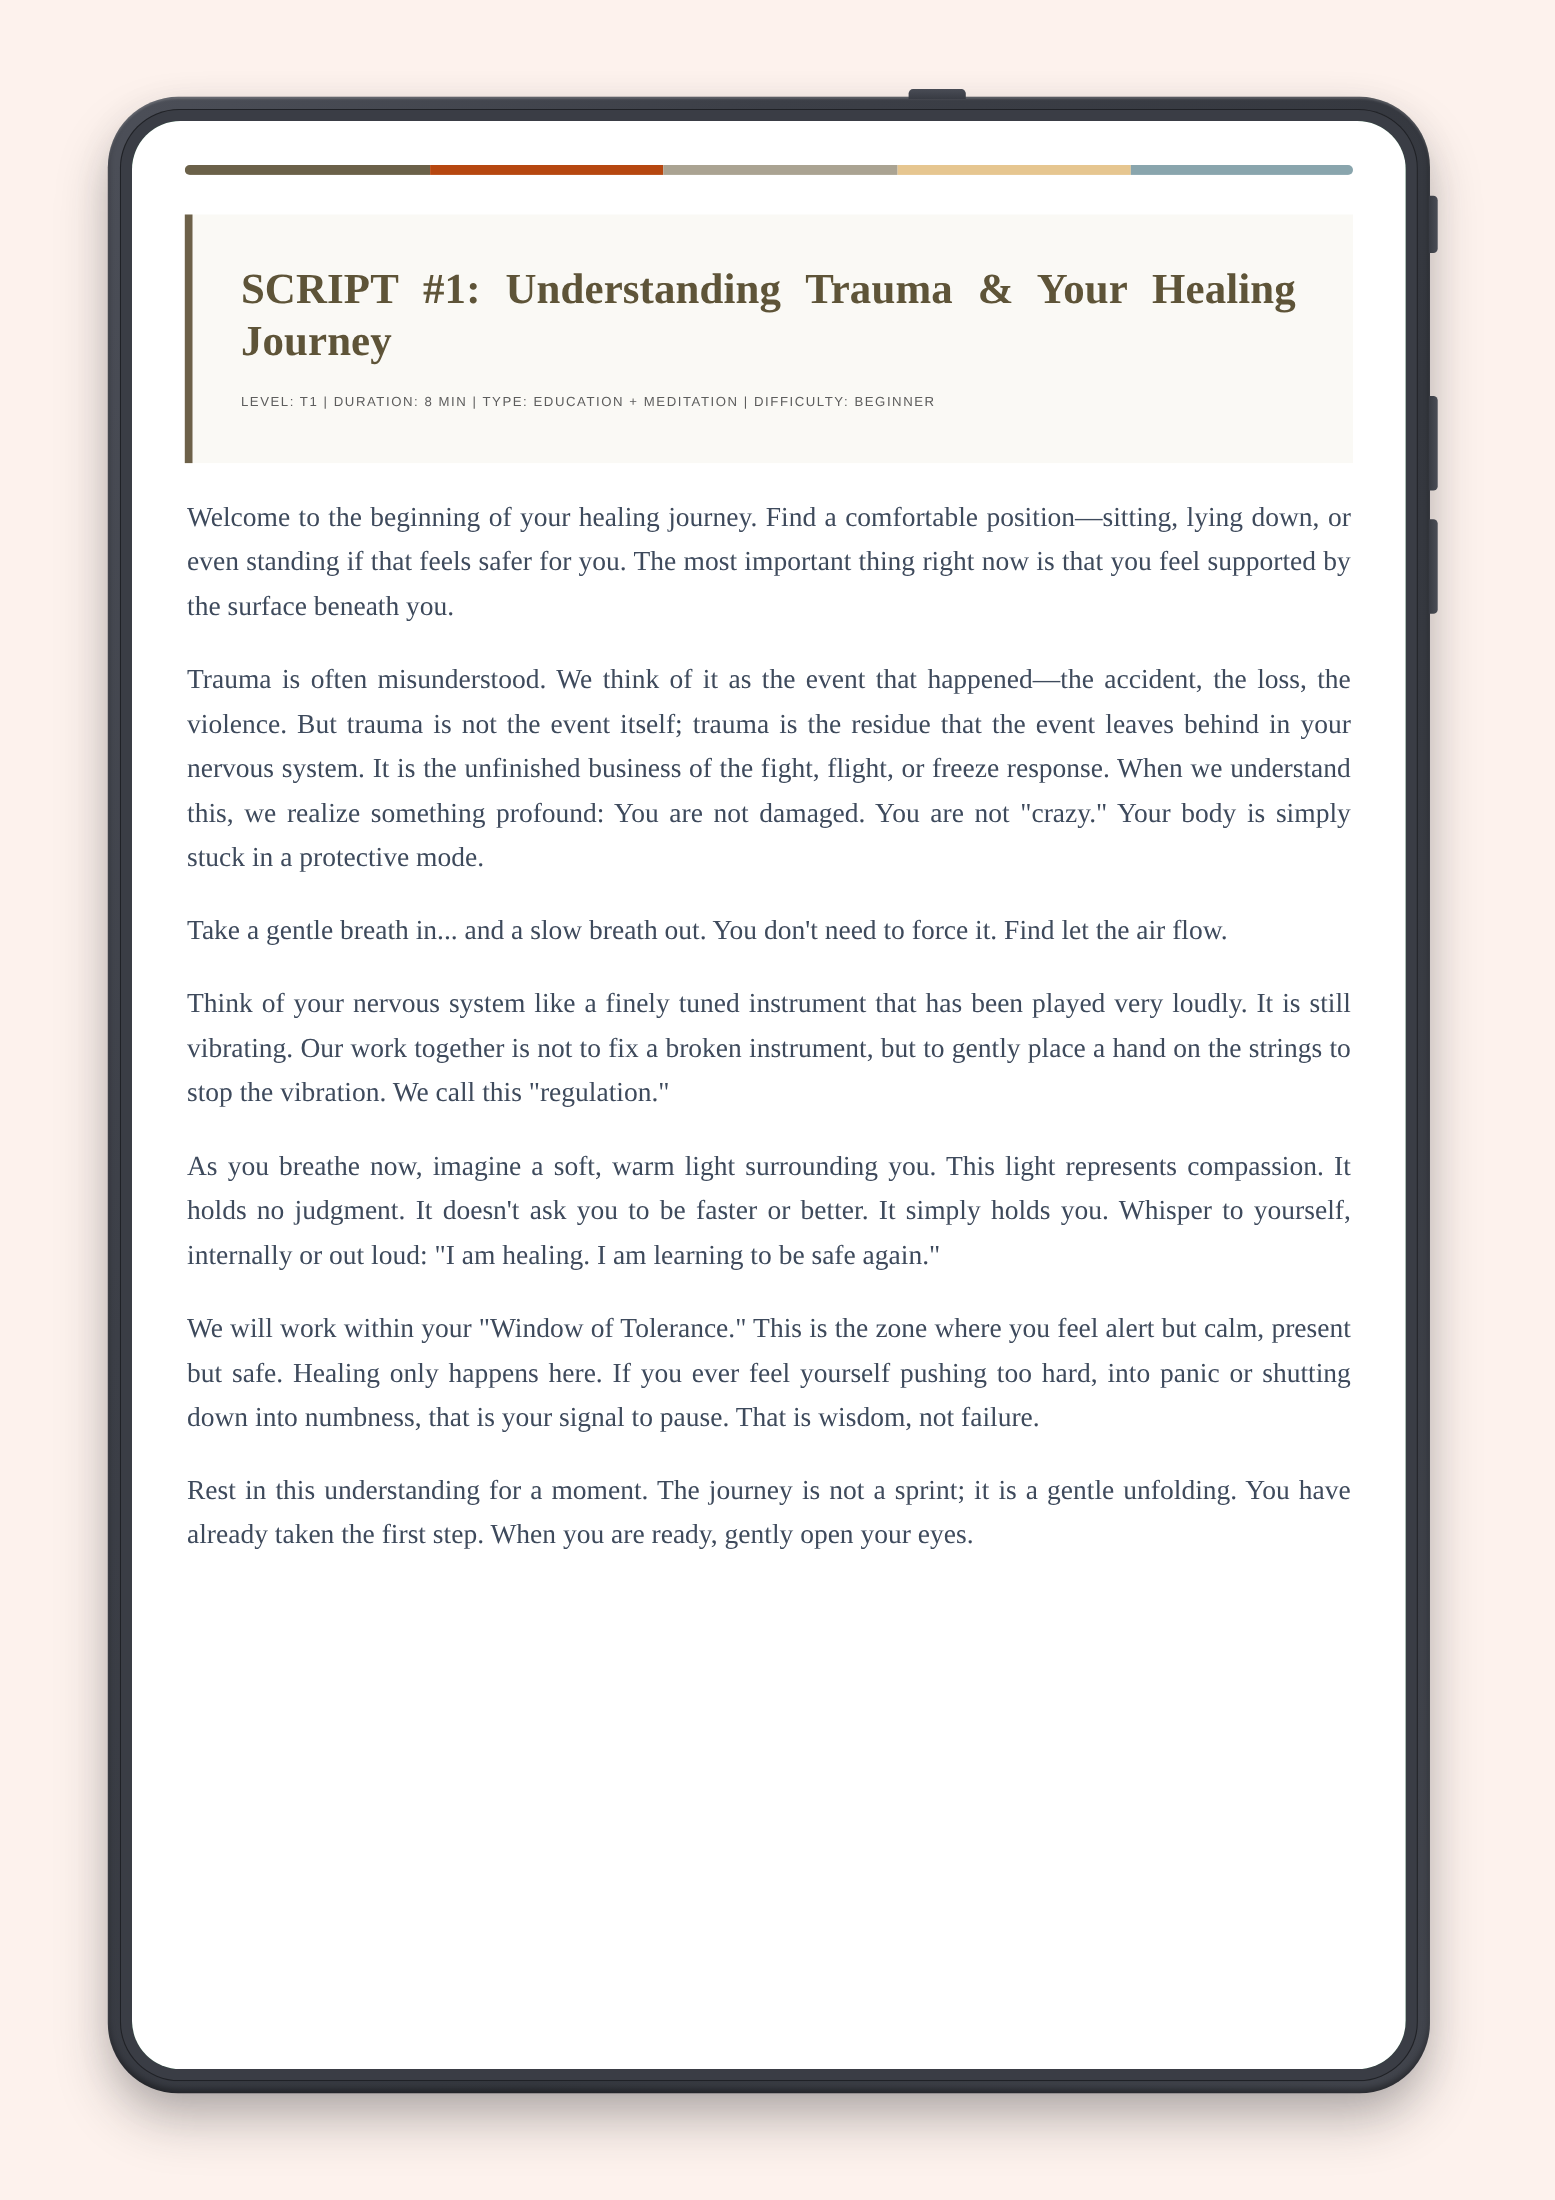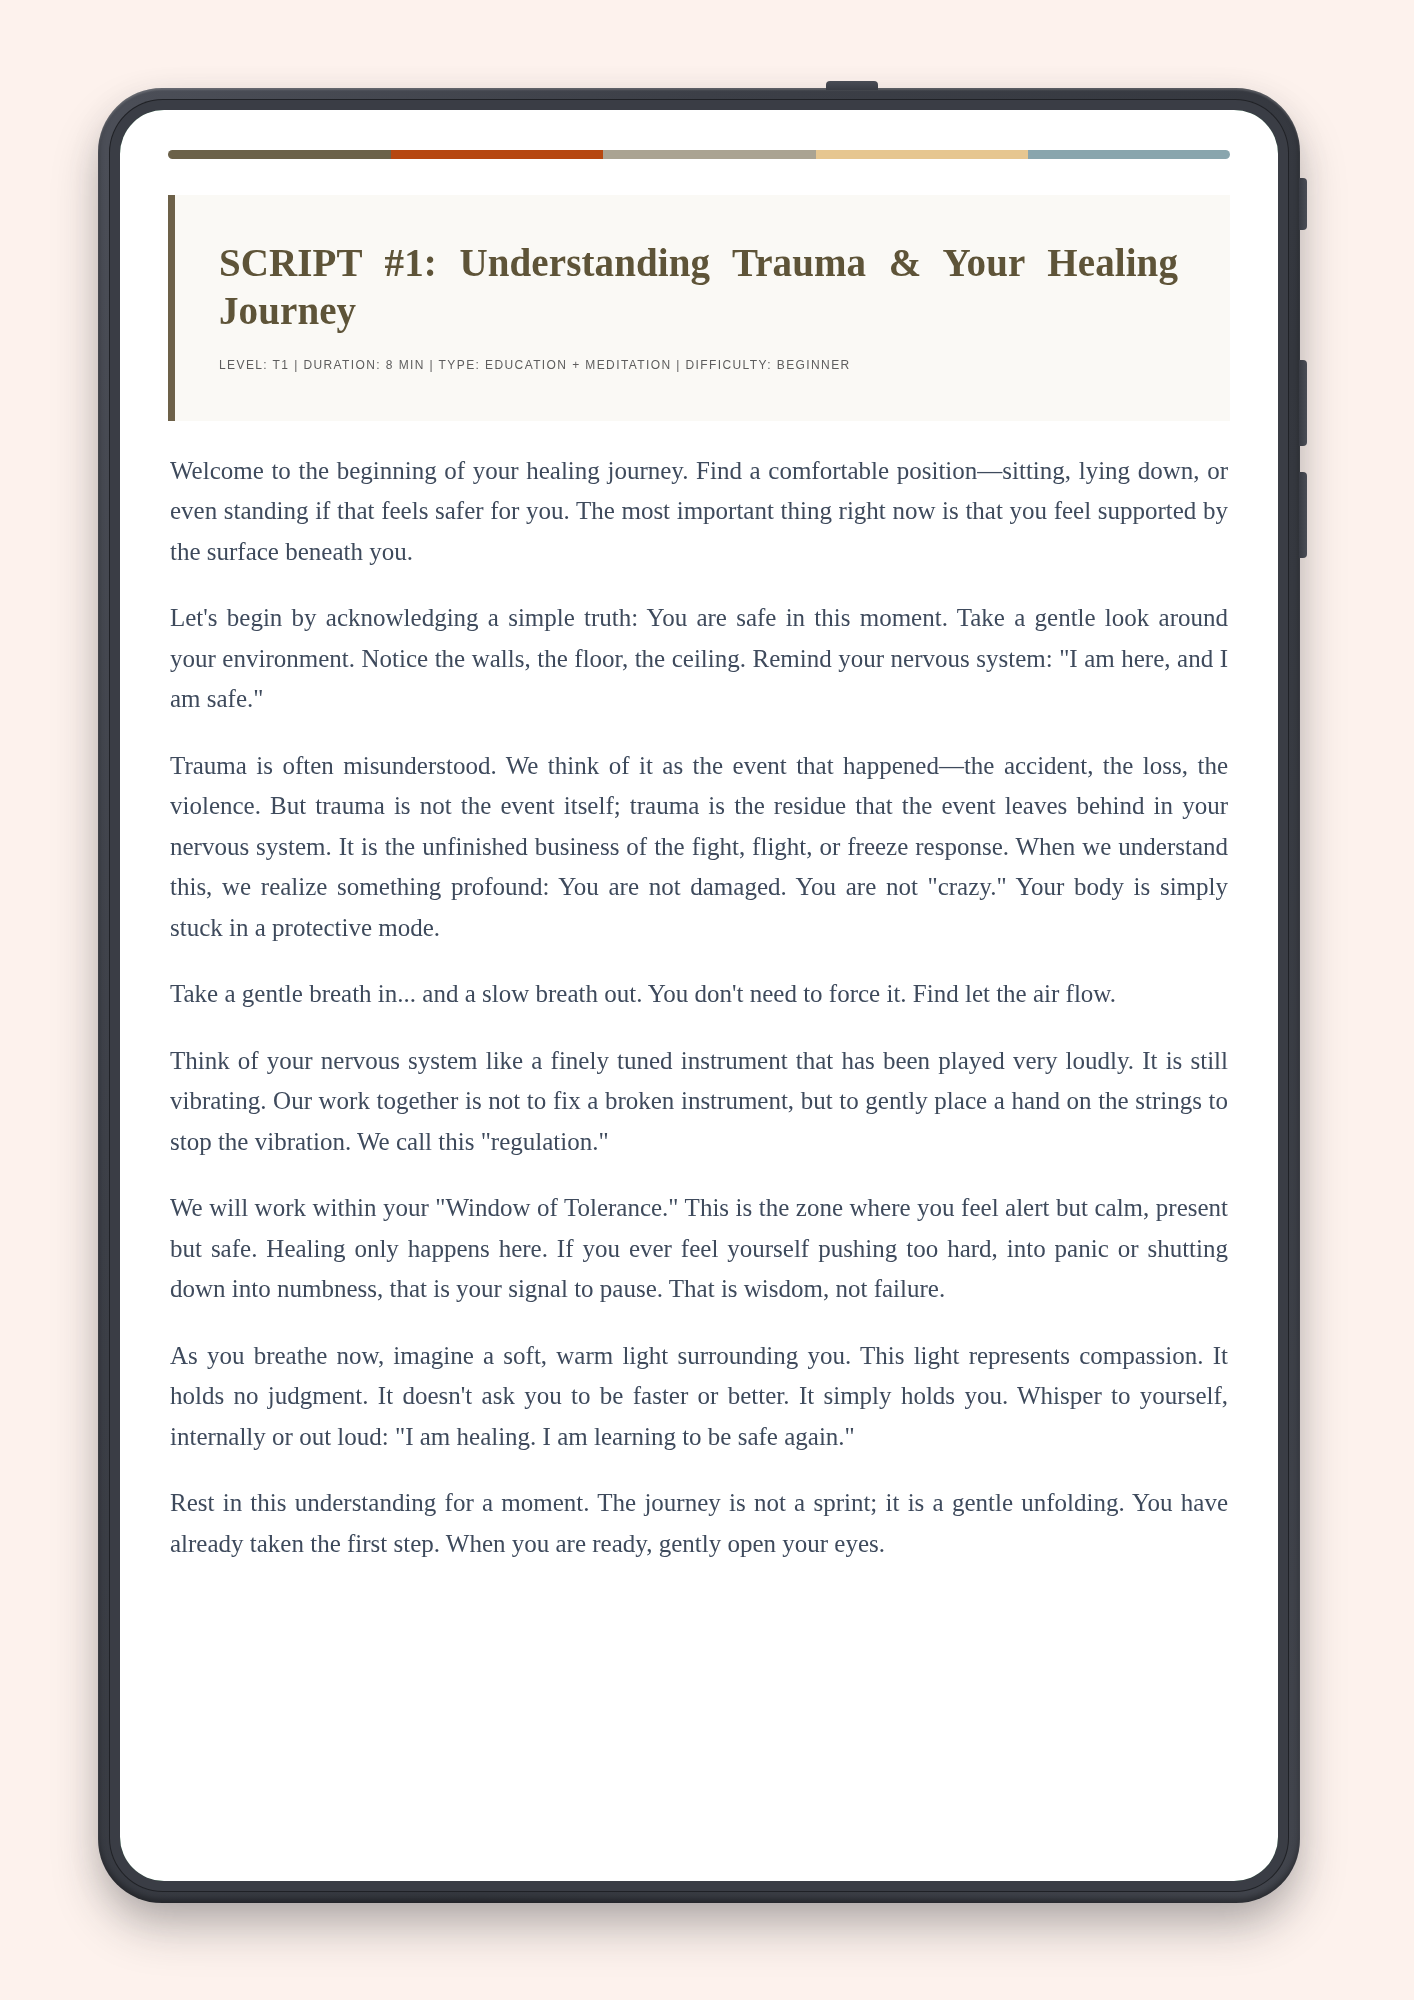--- a/index.html
+++ b/index.html
@@ -191,26 +191,25 @@
             <div class="palette-seg" style="background: rgb(137, 165, 173); width: 19%;"></div>
           </div>
 
         <div class="header-card">
           <h1 class="script-title">SCRIPT #1: Understanding Trauma &amp; Your Healing Journey</h1>
           <div class="script-meta">LEVEL: T1 | DURATION: 8 MIN | TYPE: EDUCATION + MEDITATION | DIFFICULTY: BEGINNER</div>
         </div>
 
         <div class="script-body">
             <p>Welcome to the beginning of your healing journey. Find a comfortable position—sitting, lying down, or even standing if that feels safer for you. The most important thing right now is that you feel supported by the surface beneath you.</p>
-            <p>Let's begin by acknowledging a simple truth: You are safe in this moment. Take a gentle look around your environment. Notice the walls, the floor, the ceiling. Remind your nervous system: "I am here, and I am safe."</p>
             <p>Trauma is often misunderstood. We think of it as the event that happened—the accident, the loss, the violence. But trauma is not the event itself; trauma is the residue that the event leaves behind in your nervous system. It is the unfinished business of the fight, flight, or freeze response. When we understand this, we realize something profound: You are not damaged. You are not "crazy." Your body is simply stuck in a protective mode.</p>
             <p>Take a gentle breath in... and a slow breath out. You don't need to force it. Find let the air flow.</p>
             <p>Think of your nervous system like a finely tuned instrument that has been played very loudly. It is still vibrating. Our work together is not to fix a broken instrument, but to gently place a hand on the strings to stop the vibration. We call this "regulation."</p>
+            <p>As you breathe now, imagine a soft, warm light surrounding you. This light represents compassion. It holds no judgment. It doesn't ask you to be faster or better. It simply holds you. Whisper to yourself, internally or out loud: "I am healing. I am learning to be safe again."</p>
             <p>We will work within your "Window of Tolerance." This is the zone where you feel alert but calm, present but safe. Healing only happens here. If you ever feel yourself pushing too hard, into panic or shutting down into numbness, that is your signal to pause. That is wisdom, not failure.</p>
-            <p>As you breathe now, imagine a soft, warm light surrounding you. This light represents compassion. It holds no judgment. It doesn't ask you to be faster or better. It simply holds you. Whisper to yourself, internally or out loud: "I am healing. I am learning to be safe again."</p>
             <p>Rest in this understanding for a moment. The journey is not a sprint; it is a gentle unfolding. You have already taken the first step. When you are ready, gently open your eyes.</p>
           </div>
 
       </div>
     </div>
   </div>
 
 </div>
 
 </body></html>

